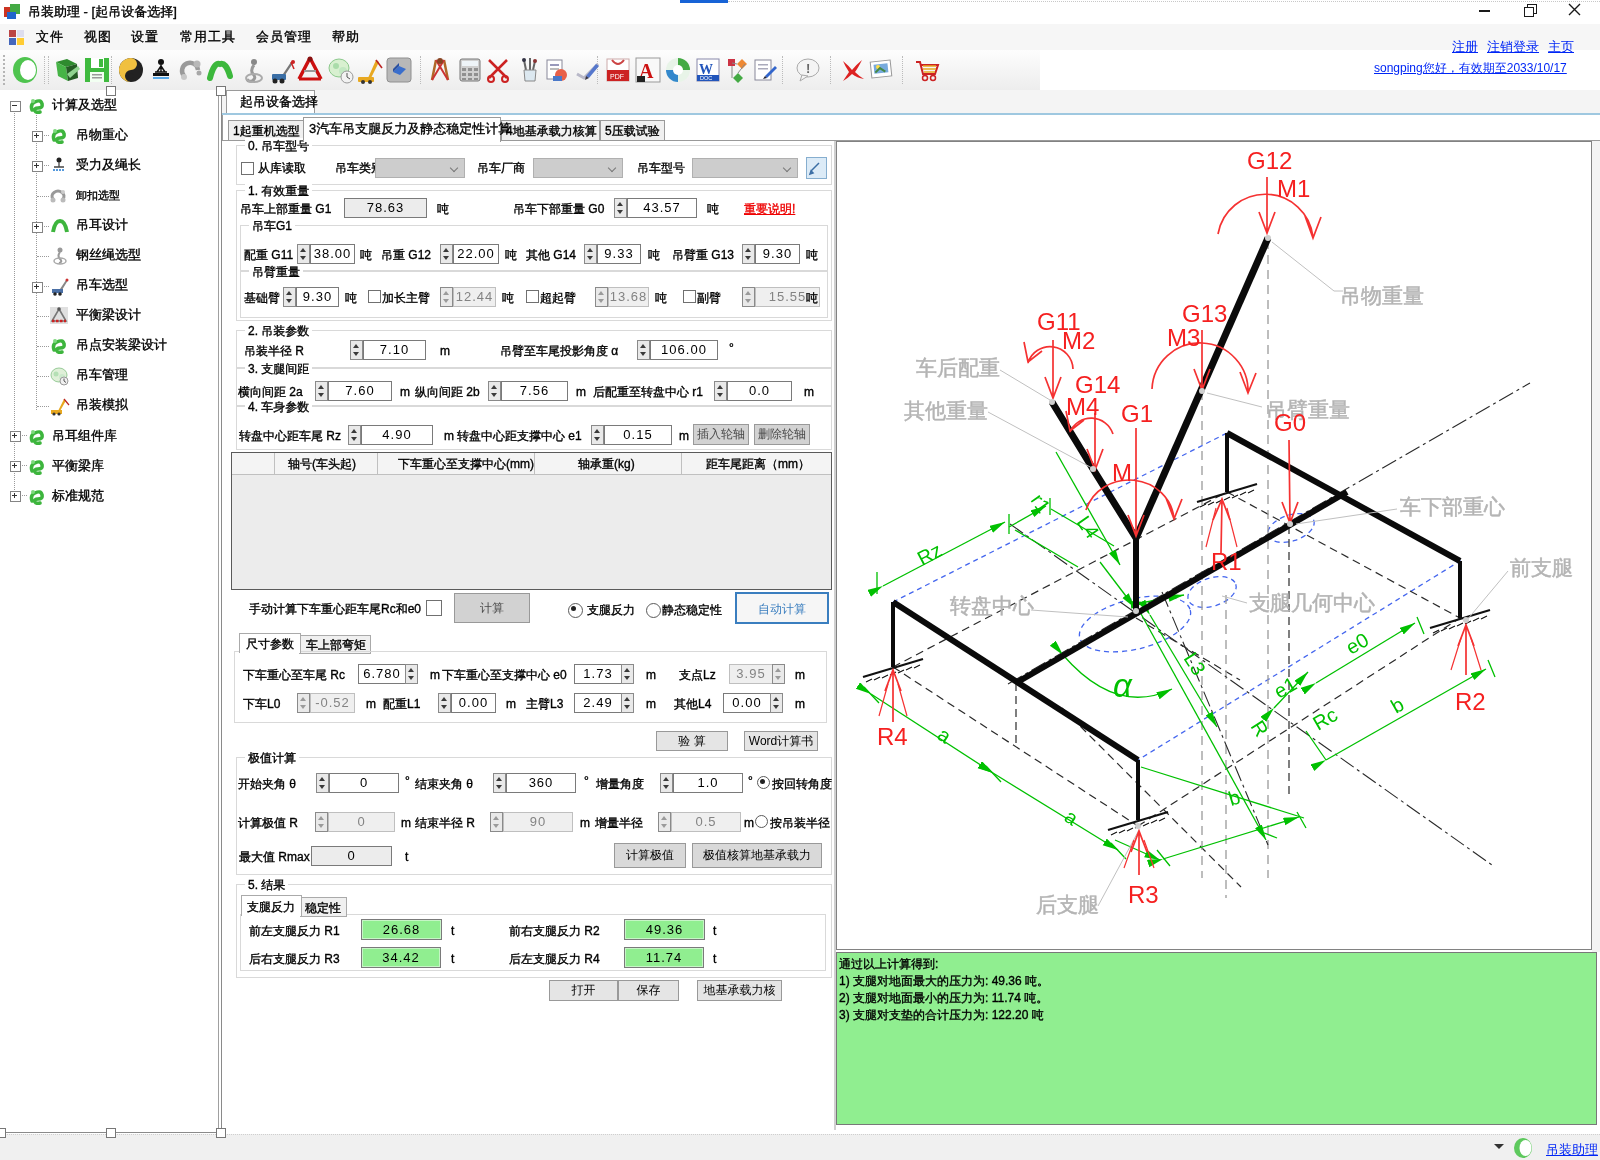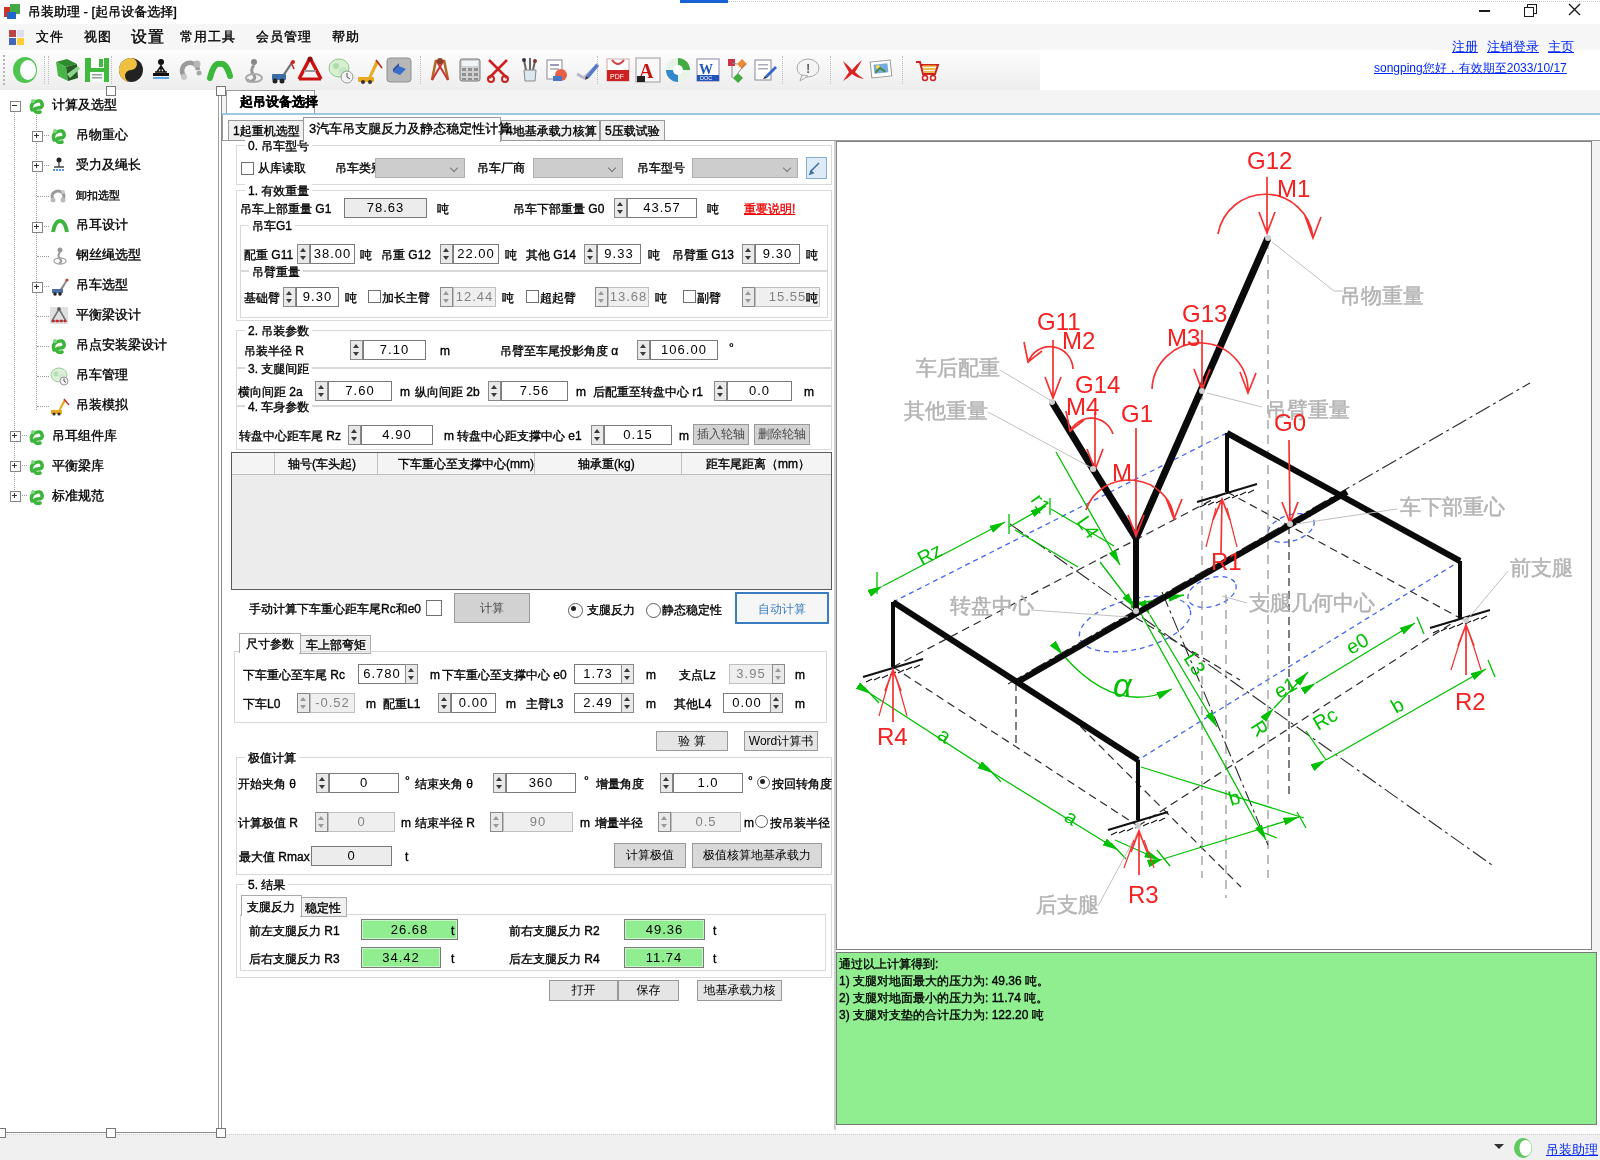--- a/index.html
+++ b/index.html
@@ -51,21 +51,21 @@
 
 <div class="ab" style="left:0;top:24px;width:1600px;height:26px;background:#f6f6f6"></div>
 <svg class="ab" style="left:9px;top:30px" width="16" height="15">
     <rect x="0" y="0" width="7" height="7" fill="#b44"></rect>
     <rect x="8" y="0" width="7" height="7" fill="#dde"></rect>
     <rect x="0" y="8" width="7" height="7" fill="#46b"></rect>
     <rect x="8" y="8" width="7" height="7" fill="#fc3"></rect>
   </svg>
 <div class="lbl" style="left:36px;top:30px;font-size:13px;letter-spacing:1px">文件</div>
 <div class="lbl" style="left:84px;top:30px;font-size:13px;letter-spacing:1px">视图</div>
-<div class="lbl" style="left:131px;top:30px;font-size:16px;letter-spacing:1px">设置</div>
+<div class="lbl" style="left:131px;top:30px;font-size:13px;letter-spacing:1px">设置</div>
 <div class="lbl" style="left:180px;top:30px;font-size:13px;letter-spacing:1px">常用工具</div>
 <div class="lbl" style="left:256px;top:30px;font-size:13px;letter-spacing:1px">会员管理</div>
 <div class="lbl" style="left:332px;top:30px;font-size:13px;letter-spacing:1px">帮助</div>
 
 <div class="ab" style="left:0;top:50px;width:1600px;height:40px;background:linear-gradient(#fdfdfd,#ededed);border-bottom:1px solid #e2e2e2"></div>
 <div class="ab" style="left:1040px;top:50px;width:560px;height:40px;background:#fff"></div>
 <div id="toolbar">
 <div class="ab" style="left:3px;top:55px;width:2px;height:30px;border-left:2px dotted #b5b5b5"></div>
 <div class="ab" style="left:44px;top:56px;width:1px;height:28px;border-left:1px dotted #bbb"></div>
 <div class="ab" style="left:48px;top:56px;width:1px;height:28px;border-left:1px dotted #bbb"></div>
@@ -398,21 +398,21 @@
     </svg>
 <div class="lbl" style="left:52px;top:459px;font-size:13px">平衡梁库</div>
 <svg class="ab" style="left:28px;top:487px" width="18" height="18">
       <use href="#gecko"></use>
     </svg>
 <div class="lbl" style="left:52px;top:489px;font-size:13px">标准规范</div>
 </div>
 
 <div class="ab" style="left:222px;top:90px;width:1378px;height:1036px;background:#f4f4f4"></div>
 <div class="ab" style="left:226px;top:90px;width:87px;height:23px;background:#fff;border:1px solid #9a9a9a;border-bottom:none"></div>
-<div class="lbl" style="left:240px;top:95px;font-weight:bold;font-size:13px">起吊设备选择</div>
+<div class="lbl" style="left:240px;top:95px;font-weight:normal;font-size:13px">起吊设备选择</div>
 <div class="ab" style="left:222px;top:113px;width:1378px;height:2px;background:#9fc8e0"></div>
 <div class="ab" style="left:222px;top:115px;width:1378px;height:1011px;background:#fff;border-left:1px solid #9a9a9a;border-bottom:1px solid #9a9a9a;box-sizing:border-box"></div>
 
 <div class="ab" style="left:228px;top:120px;width:74px;height:20px;background:#f0f0f0;border:1px solid #9a9a9a"></div>
 <div class="lbl" style="left:233px;top:124px">1起重机选型</div>
 <div class="ab" style="left:303px;top:117px;width:196px;height:24px;background:#fff;border:1px solid #9a9a9a;border-bottom:none;z-index:2"></div>
 <div class="lbl" style="left:309px;top:122px;font-size:13px;z-index:3">3汽车吊支腿反力及静态稳定性计算</div>
 <div class="ab" style="left:501px;top:120px;width:97px;height:20px;background:#f0f0f0;border:1px solid #9a9a9a"></div>
 <div class="lbl" style="left:506px;top:124px">4地基承载力核算</div>
 <div class="ab" style="left:600px;top:120px;width:63px;height:20px;background:#f0f0f0;border:1px solid #9a9a9a"></div>
@@ -627,21 +627,21 @@
 
 <div class="fs" style="left:236px;top:884px;width:594px;height:92px">
       <span>5. 结果</span>
     </div>
 <div class="ab" style="left:240px;top:914px;width:586px;height:57px;border:1px solid #d9d9d9;box-sizing:border-box"></div>
 <div class="ab" style="left:241px;top:895px;width:59px;height:20px;background:#fff;border:1px solid #aaa;border-bottom:none;z-index:2"></div>
 <div class="lbl" style="left:247px;top:900px;z-index:3">支腿反力</div>
 <div class="ab" style="left:300px;top:897px;width:45px;height:18px;background:#f0f0f0;border:1px solid #aaa"></div>
 <div class="lbl" style="left:305px;top:901px">稳定性</div>
 <div class="lbl" style="left:249px;top:924px">前左支腿反力 R1</div>
-<div class="grn" style="left:361px;top:919px;width:97px">26.68</div>
+<div class="grn" style="left:361px;top:919px;width:81px">26.68</div>
 <div class="lbl" style="left:451px;top:924px">t</div>
 <div class="lbl" style="left:509px;top:924px">前右支腿反力 R2</div>
 <div class="grn" style="left:624px;top:919px;width:81px">49.36</div>
 <div class="lbl" style="left:713px;top:924px">t</div>
 <div class="lbl" style="left:249px;top:952px">后右支腿反力 R3</div>
 <div class="grn" style="left:361px;top:947px;width:80px">34.42</div>
 <div class="lbl" style="left:451px;top:952px">t</div>
 <div class="lbl" style="left:509px;top:952px">后左支腿反力 R4</div>
 <div class="grn" style="left:624px;top:947px;width:80px">11.74</div>
 <div class="lbl" style="left:713px;top:952px">t</div>

